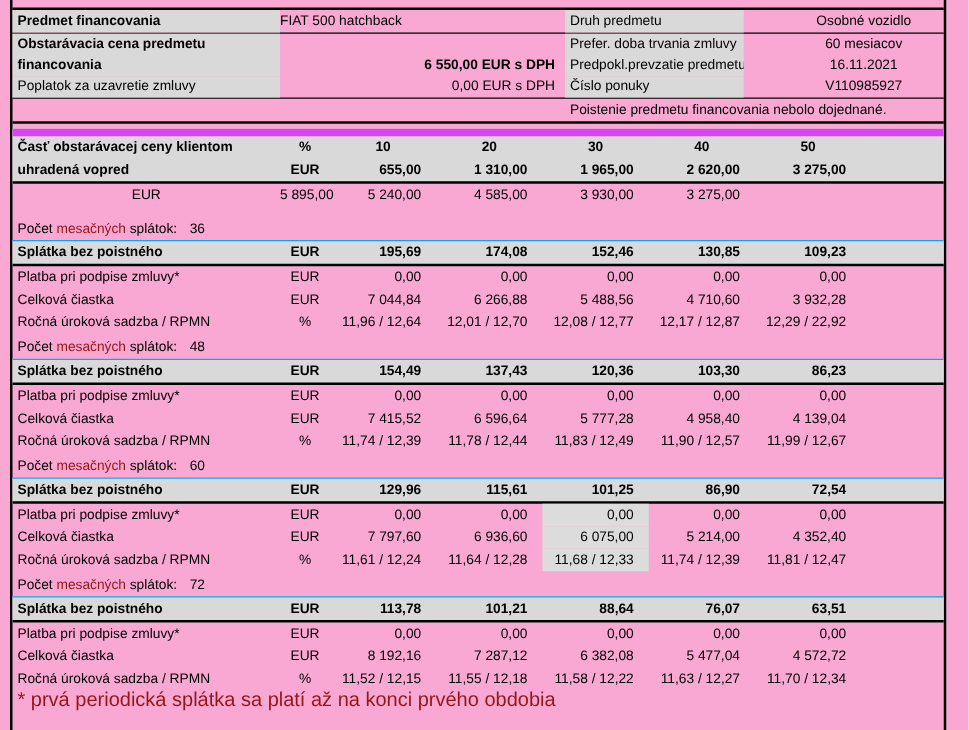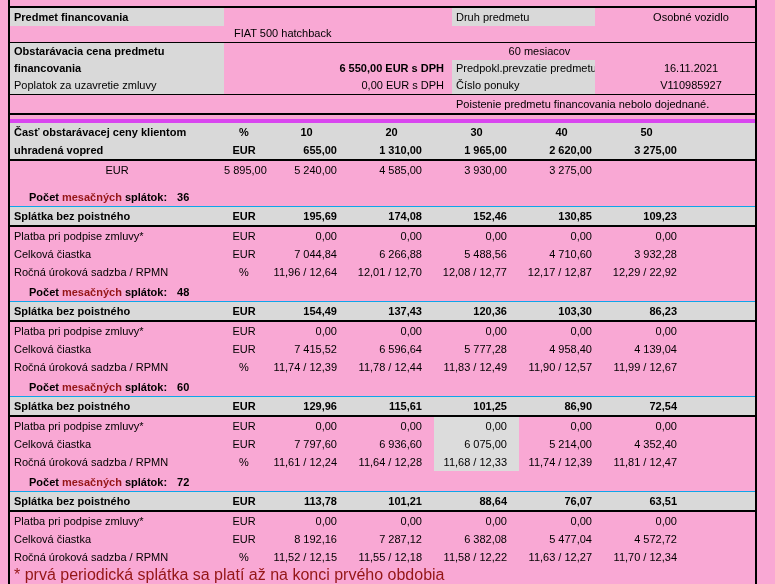--- a/index.html
+++ b/index.html
@@ -12,28 +12,28 @@
   .row{display:grid;grid-template-columns:214px 40px 85px 85px 85px 85px 85px 1fr;}
   .h18>*{line-height:18px;height:18px;}
   .h17>*{line-height:17px;height:17px;padding-left:11px;}
   .bb1{border-bottom:1px solid #000;}
   .bb2{border-bottom:2px solid #000;}
   .g{background:#d9d9d9;}
   .b{font-weight:bold;}
   .lab{padding-left:4px;white-space:nowrap;overflow:hidden;}
   .num{text-align:right;padding-right:12px;white-space:nowrap;}
   .ctr{text-align:center;white-space:nowrap;}
-  .vleft{padding-left:10px;white-space:nowrap;margin-top:16px;}
+  .vleft{padding-left:0;white-space:nowrap;}
   .rmoney{text-align:right;padding-right:8px;white-space:nowrap;}
   .rv{text-align:center;padding-left:32px;white-space:nowrap;}
   .red{color:#941616;}
   .hl{background:#dcdcdc;}
-  .t2head{border-top:4px solid #d946ef;border-bottom:2px solid #000;background:#d9d9d9;}
+  .t2head{border-top:6px solid #d946ef;border-bottom:2px solid #000;background:#d9d9d9;}
   .band{border-top:1px solid #0ea5e9;border-bottom:2px solid #000;background:#d9d9d9;font-weight:bold;}
-  .pocet{display:flex;align-items:center;padding-left:19px;font-weight:bold;height:18px;}
+  .pocet{display:flex;align-items:center;padding-left:4px;font-weight:normal;height:18px;}
   .pocet span{line-height:18px;}
   .gap4{height:4px;}
   .gap9{height:9px;}
   .gap2{height:2px;}
   .foot{height:18px;line-height:18px;padding-left:4px;color:#941616;font-size:16px;white-space:nowrap;}
   .noteCell{grid-column:3/5;padding-left:4px;white-space:nowrap;}
   .mlw{margin:0 3px;}
   .mnum{margin-left:10px;}
 </style>
 </head>
@@ -45,20 +45,21 @@
   <div class="t1">
     <div class="t1row h18 bb1">
       <div class="lab g b">Predmet financovania</div>
       <div class="vleft">FIAT 500 hatchback</div>
       <div class="lab g">Druh predmetu</div>
       <div class="rv">Osobné vozidlo</div>
     </div>
     <div class="t1row h17">
       <div class="lab g b">Obstarávacia cena predmetu</div>
       <div class="rmoney"></div>
+      <div class="lab g">Prefer. doba trvania zmluvy</div>
       <div class="rv">60 mesiacov</div>
     </div>
     <div class="t1row h17">
       <div class="lab g b">financovania</div>
       <div class="rmoney b">6 550,00 EUR s DPH</div>
       <div class="lab g">Predpokl.prevzatie predmetu</div>
       <div class="rv">16.11.2021</div>
     </div>
     <div class="t1row h17 bb1">
       <div class="lab g">Poplatok za uzavretie zmluvy</div>

